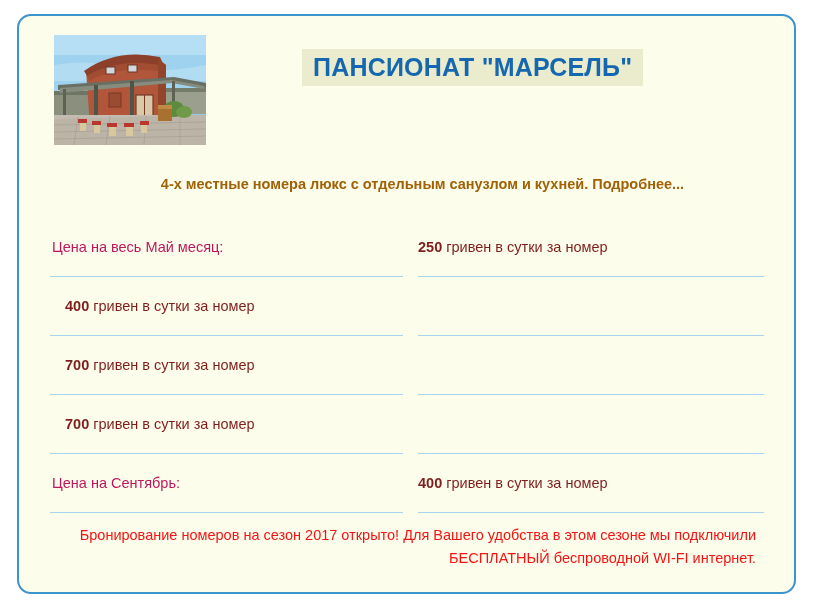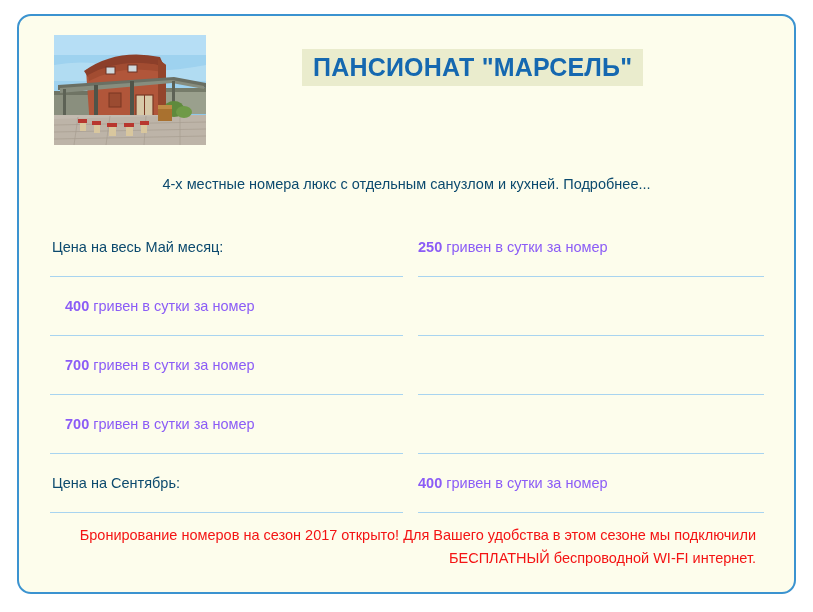--- a/index.html
+++ b/index.html
@@ -59,55 +59,56 @@
     font-weight: bold;
     color: #1568b0;
     letter-spacing: 0.2px;
     white-space: nowrap;
     line-height: 1.05;
   }
 
   
   #subtitle {
     position: absolute;
-    left: 0;
+    left: 16px;
     top: 160px;
     width: 100%;
     text-align: center;
     font-size: 14.5px;
-    color: #0c4a6e;
+    color: #a16207;
+    font-weight: bold;
   }
 
   
   #price-table {
     position: absolute;
     left: 31px;
     top: 202px;
     width: 714px;
   }
   .price-row {
     display: flex;
     align-items: center;
     height: 58px;
   }
   .price-label {
     width: 353px;
     flex: 0 0 353px;
     font-size: 14.5px;
-    color: #0c4a6e;
+    color: #be185d;
     box-sizing: border-box;
     padding-left: 2px;
   }
   .price-gap {
     flex: 0 0 15px;
   }
   .price-value {
     flex: 1 1 auto;
     font-size: 14.5px;
-    color: #8b5cf6;
+    color: #7f1d1d;
   }
   .price-value .amount {
     font-weight: bold;
   }
   .row-sep {
     display: flex;
     height: 1px;
   }
   .row-sep .seg-left {
     flex: 0 0 353px;

